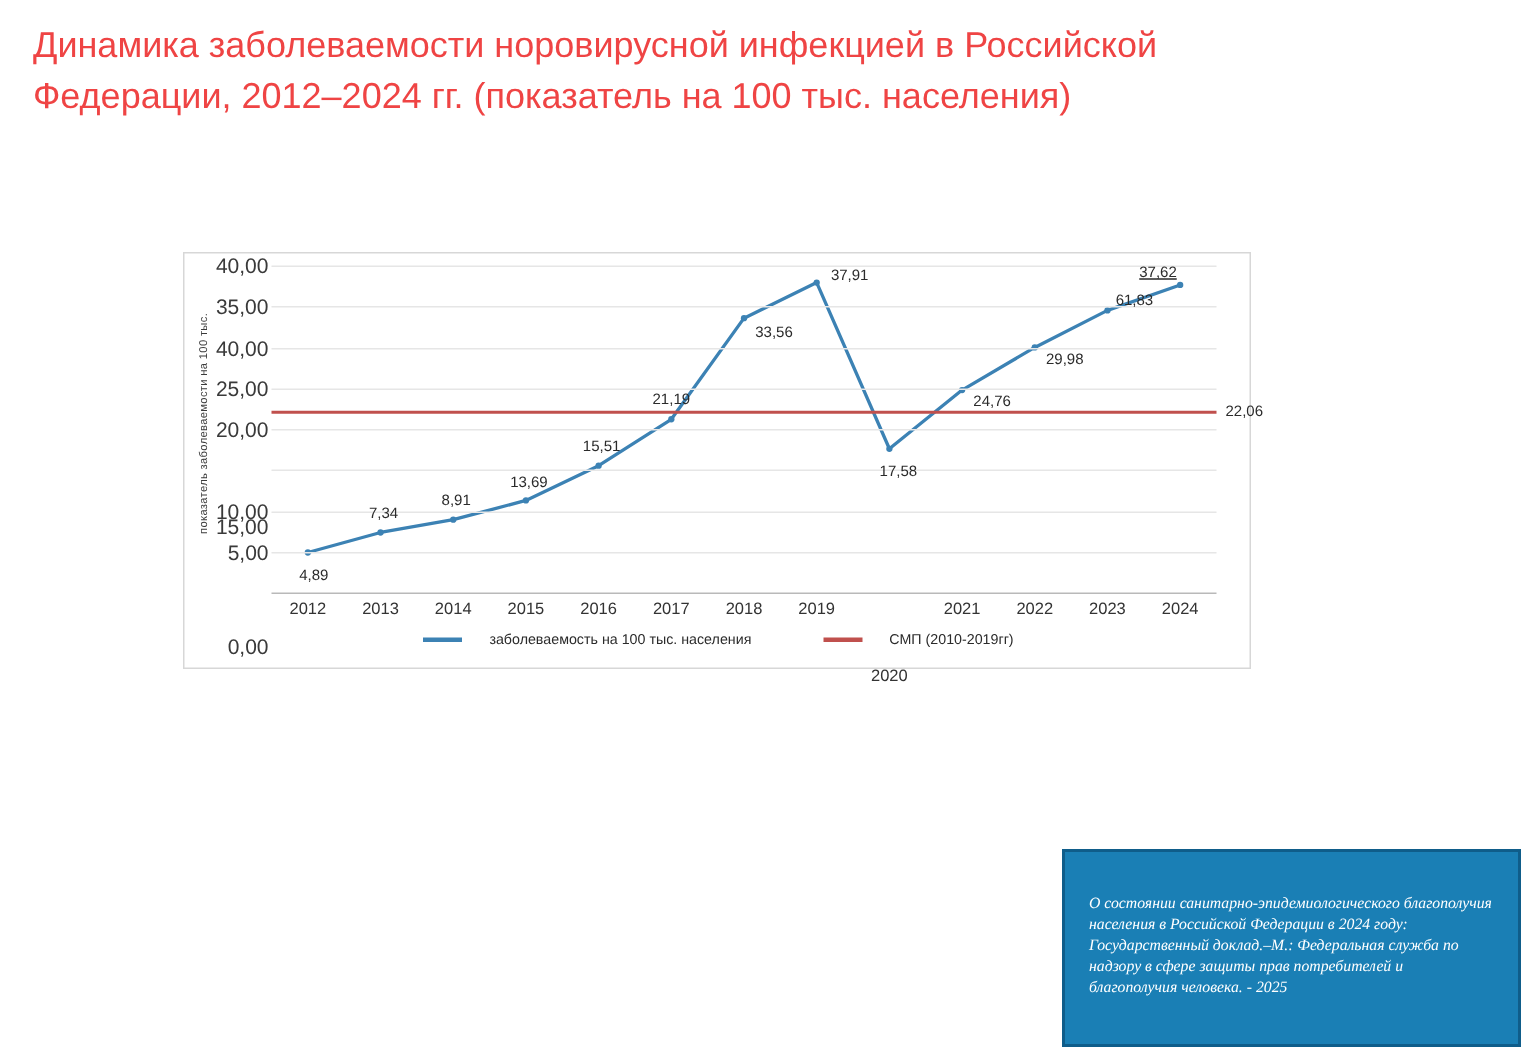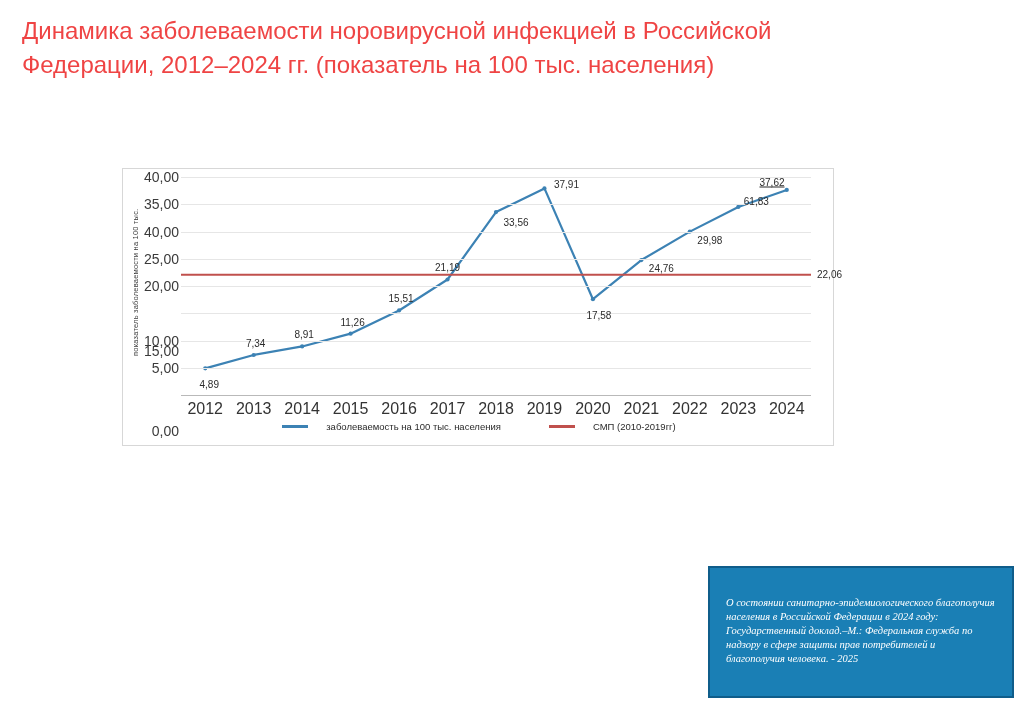--- a/index.html
+++ b/index.html
@@ -103,21 +103,21 @@
 
   .x-ticks {
     position: absolute;
     left: 58px;
     top: 231px;
     width: 630px;
     height: 16px;
   }
   .x-tick {
     position: absolute;
-    font-size: 16px;
+    font-size: 11px;
     color: #333;
     transform: translateX(-50%);
     white-space: nowrap;
   }
 
   .pt-label {
     position: absolute;
     font-size: 10px;
     color: #2b2b2b;
     white-space: nowrap;
@@ -222,42 +222,42 @@
       <div class="gridline" style="top: 136.25px;"></div>
       <div class="gridline" style="top: 109px;"></div>
       <div class="gridline" style="top: 81.75px;"></div>
       <div class="gridline" style="top: 54.5px;"></div>
       <div class="gridline" style="top: 27.25px;"></div>
       <div class="gridline" style="top: 0px;"></div>
       <div class="smp-label" style="left: 636px; top: 91.773px;">22,06</div>
       <div class="pt-label" style="left: 28.2308px; top: 207.35px;">4,89</div>
       <div class="pt-label" style="left: 74.6923px; top: 165.997px;">7,34</div>
       <div class="pt-label" style="left: 123.154px; top: 157.44px;">8,91</div>
-      <div class="pt-label" style="left: 171.615px; top: 144.633px;">11,26</div>
+      <div class="pt-label" style="left: 171.615px; top: 144.633px;">13,69</div>
       <div class="pt-label" style="left: 220.077px; top: 121.471px;">15,51</div>
       <div class="pt-label" style="left: 266.538px; top: 89.5145px;">21,19</div>
       <div class="pt-label" style="left: 335px; top: 45.098px;">33,56</div>
       <div class="pt-label" style="left: 385.462px; top: 7.3905px;">37,91</div>
       <div class="pt-label" style="left: 417.923px; top: 138.189px;">17,58</div>
       <div class="pt-label" style="left: 480.385px; top: 91.058px;">24,76</div>
       <div class="pt-label" style="left: 528.846px; top: 62.609px;">29,98</div>
       <div class="pt-label" style="left: 575.308px; top: 23.9205px;">61,83</div>
       <div class="pt-label" style="left: 591px; top: 4.971px; text-decoration: underline;">37,62</div>
     </div>
 
   <div class="x-ticks">
       <div class="x-tick" style="left: 24.2308px;">2012</div>
       <div class="x-tick" style="left: 72.6923px;">2013</div>
       <div class="x-tick" style="left: 121.154px;">2014</div>
       <div class="x-tick" style="left: 169.615px;">2015</div>
       <div class="x-tick" style="left: 218.077px;">2016</div>
       <div class="x-tick" style="left: 266.538px;">2017</div>
       <div class="x-tick" style="left: 315px;">2018</div>
       <div class="x-tick" style="left: 363.462px; text-align: center;">2019</div>
-      <div class="x-tick" style="left: 411.923px;">2020</div>
+      <div class="x-tick" style="left: 411.923px; margin-top: 45px;">2020</div>
       <div class="x-tick" style="left: 460.385px;">2021</div>
       <div class="x-tick" style="left: 508.846px;">2022</div>
       <div class="x-tick" style="left: 557.308px;">2023</div>
       <div class="x-tick" style="left: 605.769px;">2024</div>
     </div>
 
   <div id="legend">
     <div class="legend-item">
       <span class="legend-swatch" id="legend-swatch-0" style="background: rgb(60, 130, 180);"></span>
       <span>заболеваемость на 100 тыс. населения</span>

